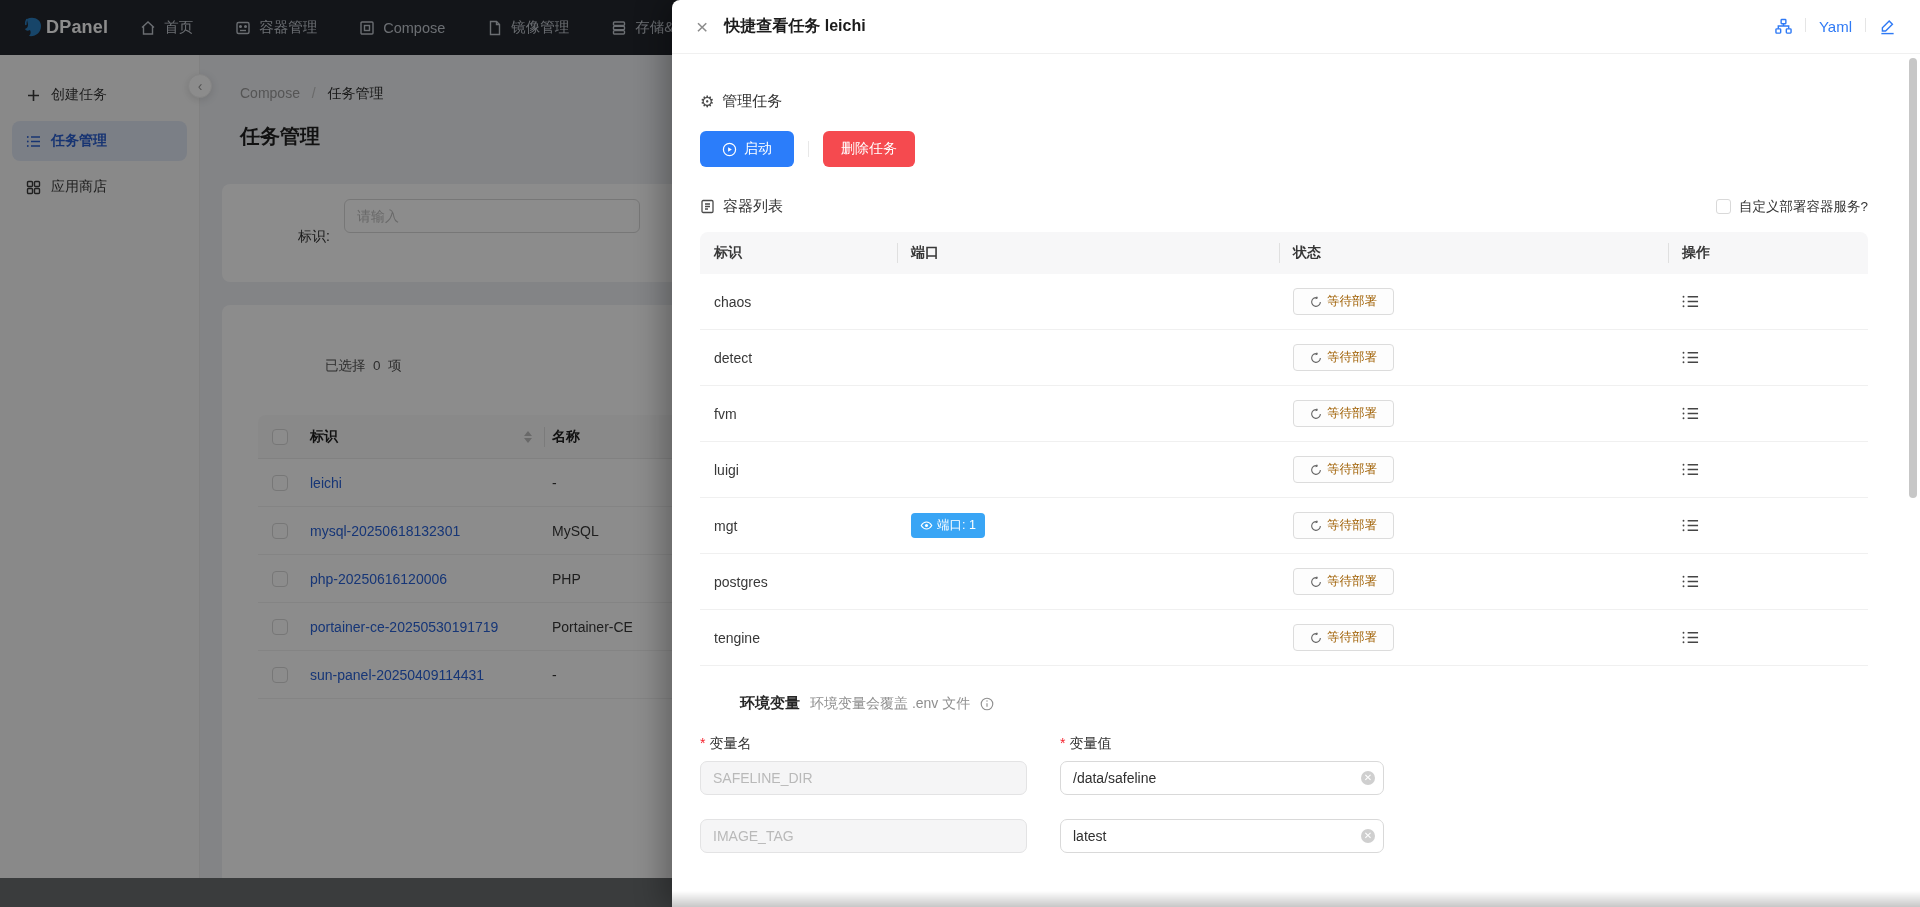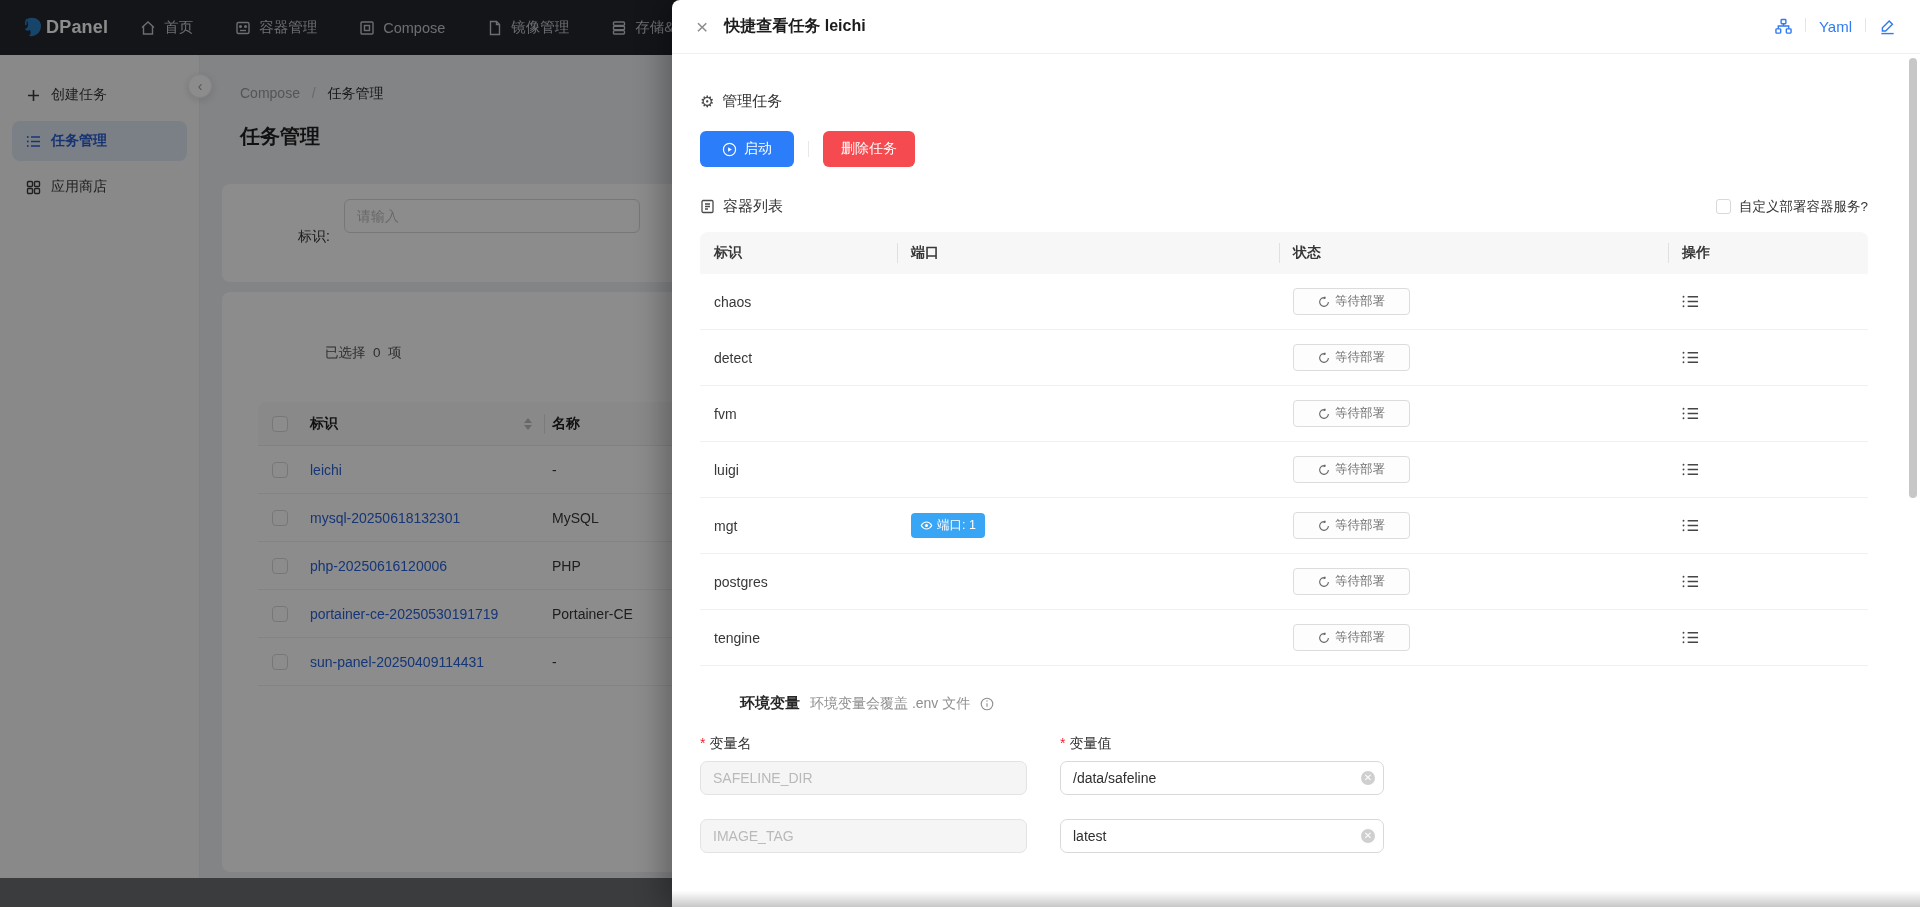--- a/index.html
+++ b/index.html
@@ -24,21 +24,21 @@
   .breadcrumb { position:absolute; left:40px; top:30px; font-size:14px; color:#9b9b9b; }
   .breadcrumb .crumb-link { cursor:pointer; }
   .breadcrumb .sep { margin:0 8px; color:#c0c0c0; }
   .breadcrumb .current { color:#2f2f2f; }
   .page-title { position:absolute; left:40px; top:68px; font-size:20px; font-weight:bold; color:#1f1f1f; }
   .card { position:absolute; background:#fff; border-radius:8px; }
   .card.search { left:22px; top:129px; width:700px; height:98px; }
   .search-label { position:absolute; left:76px; top:24px; font-size:14px; color:#333;margin-top:20px; }
   .search-input { position:absolute; left:122px; top:15px; width:296px; height:34px; border:1px solid #d9d9d9; border-radius:6px; padding:0 12px; font-size:14px; color:#333; background:#fff; }
   .search-input::placeholder { color:#bfbfbf; }
-  .card.table-card { left:22px; top:237px; width:700px; height:580px; }
+  .card.table-card { left:22px; top:250px; width:700px; height:580px; }
   .selected-info { position:absolute; left:103px; top:52px; font-size:13.5px; color:#555; }
   .m-table { position:absolute; left:36px; top:110px; right:0; }
   .m-row { display:grid; grid-template-columns:44px 242px 1fr; align-items:center; height:48px; border-bottom:1px solid #f0f0f0; }
   .m-row.m-head { height:44px; background:#fafafa; border-radius:8px 0 0 0; border-bottom:1px solid #ececec; font-weight:bold; color:#1f1f1f; }
   .m-cell { font-size:14px; padding-left:8px; display:flex; align-items:center; }
   .m-cell.center { justify-content:center; padding-left:0; }
   .chk { width:16px; height:16px; border:1px solid #d9d9d9; border-radius:4px; background:#fff; cursor:pointer; }
   .m-link { color:#2a63d8; cursor:pointer; }
   .m-name { color:#383838; }
   .sorter { margin-left:auto; margin-right:12px; display:flex; flex-direction:column; gap:2px; cursor:pointer; }
@@ -78,21 +78,21 @@
 
   .list-head-row { margin-top:30px; display:flex; align-items:center; justify-content:space-between; }
   .cbx-wrap { display:flex; align-items:center; gap:8px; cursor:pointer; }
   .cbx { width:15px; height:15px; border:1px solid #d9d9d9; border-radius:3px; background:#fff; }
   .cbx-label { font-size:13.5px; color:#333; }
 
   .d-table { margin-top:16px; }
   .d-row { display:grid; grid-template-columns:197px 382px 389px 1fr; align-items:center; height:56px; border-bottom:1px solid #f0f0f0; }
   .d-row.d-head { height:42px; background:#f7f7f8; border-radius:8px 8px 0 0; border-bottom:none; font-weight:bold; color:#1f1f1f; }
   .d-cell { font-size:14px; padding-left:14px; color:#383838; display:flex; align-items:center; }
-  .tag-status { display:inline-flex; align-items:center; gap:5px; padding:4px 24px; border:1px solid #dcdcdc; background:#fdfdfd; border-radius:4px; font-size:12.5px; color:#737373; }
+  .tag-status { display:inline-flex; align-items:center; gap:5px; padding:4px 16px; border:1px solid #dcdcdc; background:#fdfdfd; border-radius:4px; font-size:12.5px; color:#a16207; }
   .tag-status svg { width:12px; height:12px; color:#666; }
   .tag-port { display:inline-flex; align-items:center; gap:4px; padding:4px 9px; background:#39a5f5; border-radius:4px; font-size:12.5px; color:#fff; cursor:pointer; }
   .tag-port svg { width:13px; height:13px; }
   .act-icon { cursor:pointer; color:#454545; display:flex; }
   .act-icon svg { width:17px; height:15px; }
 
   .env-head { margin-top:28px; display:flex; align-items:center; gap:10px; }
   .env-title { font-size:15px; font-weight:bold; color:#262626;margin-left:40px; }
   .env-hint { font-size:14px; color:#8f8f8f; }
   .env-head svg { width:14px; height:14px; color:#8f8f8f; cursor:pointer; }

